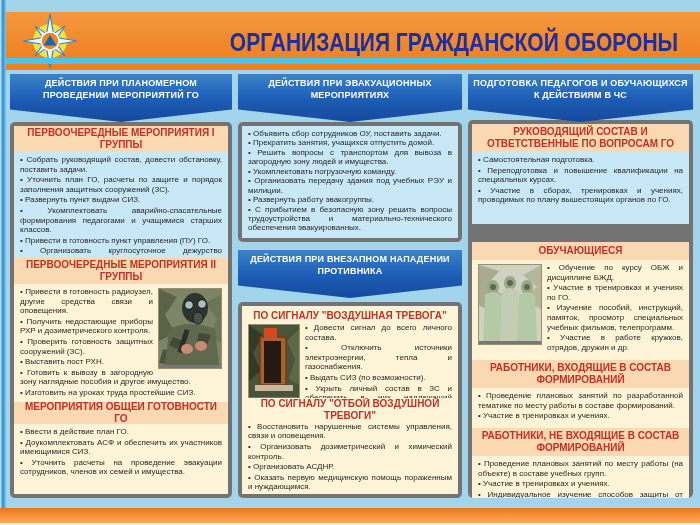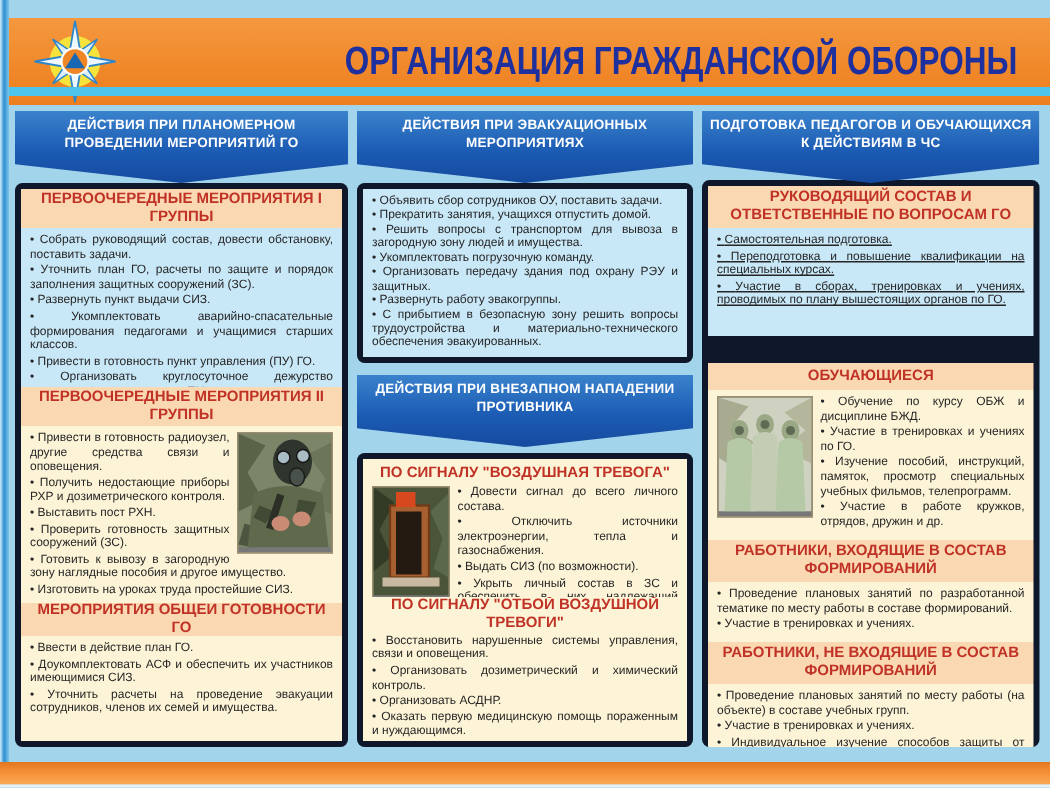--- a/index.html
+++ b/index.html
@@ -29,21 +29,21 @@
   .col1 { left:10px;  width:222px; }
   .col2 { left:238px; width:224px; }
   .col3 { left:468px; width:225px; }
 
   .banner { width:100%; height:48px;
     background:linear-gradient(180deg,#3a82cc 0%, #1c5cb4 55%, #154a9e 100%);
     clip-path:polygon(0 0, 100% 0, 100% 74%, 50% 100%, 0 74%);
     color:#ffffff; font-weight:bold; font-size:9px; line-height:1.3; text-align:center;
     padding:4px 5px 0 5px; letter-spacing:0.2px; }
 
-  .box { width:100%; background:#0f172a; border-radius:5px; padding:4px;
+  .box { width:100%; background:#737373; border-radius:5px; padding:4px;
     display:flex; flex-direction:column; overflow:hidden; }
 
   .sh { flex:0 0 auto; background:#f9d8b2; color:#c03226; font-weight:bold; font-size:10px;
     line-height:1.2; text-align:center; display:flex; align-items:center; justify-content:center;
     padding:1px 4px; overflow:hidden; }
   .sh.plain { background:transparent; }
 
   .sb { flex:0 0 auto; font-size:8px; line-height:1.2; color:#262626; text-align:justify;
     padding:3px 6px; overflow:hidden; }
   .sb.blue  { background:#c8e7f7; }
@@ -68,21 +68,21 @@
   .c1-h1 { height:26px; } .c1-b1 { height:106px; }
   .c1-h2 { height:26px; } .c1-b2 { height:118px; }
   .c1-h3 { height:22px; } .c1-b3 { height:70px; }
 
   
   .t1 { height:14px; } .t2 { height:24px; }
   .pb { height:78px; overflow:hidden; }
   .items2 { height:72px; overflow:hidden; }
 
   
-  .c3-h1 { height:28px; } .c3-b1 { height:72px;text-decoration:underline; }
+  .c3-h1 { height:28px; } .c3-b1 { height:72px; }
   .c3-h2 { height:18px;margin-top:18px; } .c3-b2 { height:100px; }
   .c3-h3 { height:28px; } .c3-b3 { height:40px; }
   .c3-h4 { height:28px; } .c3-b4 { height:56px; }
 </style>
 </head>
 <body>
 
 <div class="poster">
 
   <div class="header">
@@ -126,43 +126,43 @@
             <circle cx="30" cy="16" r="4.3" fill="#a9bcc4" stroke="#151515" stroke-width="1"></circle>
             <circle cx="43" cy="15" r="4.3" fill="#a9bcc4" stroke="#151515" stroke-width="1"></circle>
             <ellipse cx="39" cy="29" rx="5" ry="6" fill="#49524a" stroke="#1c1c1c" stroke-width="1"></ellipse>
             <rect x="22" y="40" width="5" height="24" transform="rotate(18 24 52)" fill="#2b2f26"></rect>
             <ellipse cx="28" cy="60" rx="6" ry="5" fill="#c98b74"></ellipse>
             <ellipse cx="42" cy="57" rx="6" ry="5" fill="#c98b74"></ellipse>
           </svg>
         </div>
         <div class="li">Привести в готовность радиоузел, другие средства связи и оповещения.</div>
         <div class="li">Получить недостающие приборы РХР и дозиметрического контроля.</div>
+        <div class="li">Проверить готовность защитных сооружений (ЗС).</div>
         <div class="li">Выставить пост РХН.</div>
-        <div class="li">Проверить готовность защитных сооружений (ЗС).</div>
         <div class="li">Готовить к вывозу в загородную зону наглядные пособия и другое имущество.</div>
         <div class="li">Изготовить на уроках труда простейшие СИЗ.</div>
       </div>
       <div class="sh c1-h3">МЕРОПРИЯТИЯ ОБЩЕЙ ГОТОВНОСТИ ГО</div>
       <div class="sb cream c1-b3">
         <div class="li">Ввести в действие план ГО.</div>
         <div class="li">Доукомплектовать АСФ и обеспечить их участников имеющимися СИЗ.</div>
         <div class="li">Уточнить расчеты на проведение эвакуации сотрудников, членов их семей и имущества.</div>
       </div>
     </div>
   </div>
 
   <div class="col col2">
     <div class="banner">ДЕЙСТВИЯ ПРИ ЭВАКУАЦИОННЫХ МЕРОПРИЯТИЯХ</div>
     <div class="box box-evac">
       <div class="sb blue tight" style="height:112px">
         <div class="li">Объявить сбор сотрудников ОУ, поставить задачи.</div>
         <div class="li">Прекратить занятия, учащихся отпустить домой.</div>
         <div class="li">Решить вопросы с транспортом для вывоза в загородную зону людей и имущества.</div>
         <div class="li">Укомплектовать погрузочную команду.</div>
-        <div class="li">Организовать передачу здания под охрану РЭУ и защитных.</div>
+        <div class="li">Организовать передачу здания под учебных РЭУ и милиции.</div>
         <div class="li">Развернуть работу эвакогруппы.</div>
         <div class="li">С прибытием в безопасную зону решить вопросы трудоустройства и материально-технического обеспечения эвакуированных.</div>
       </div>
     </div>
     <div class="banner banner2">ДЕЙСТВИЯ ПРИ ВНЕЗАПНОМ НАПАДЕНИИ ПРОТИВНИКА</div>
     <div class="box box-signal">
       <div class="sb cream" style="height:188px; display:flex; flex-direction:column;">
         <div class="sh plain t1">ПО СИГНАЛУ "ВОЗДУШНАЯ ТРЕВОГА"</div>
         <div class="pb">
           <div class="photo left">

